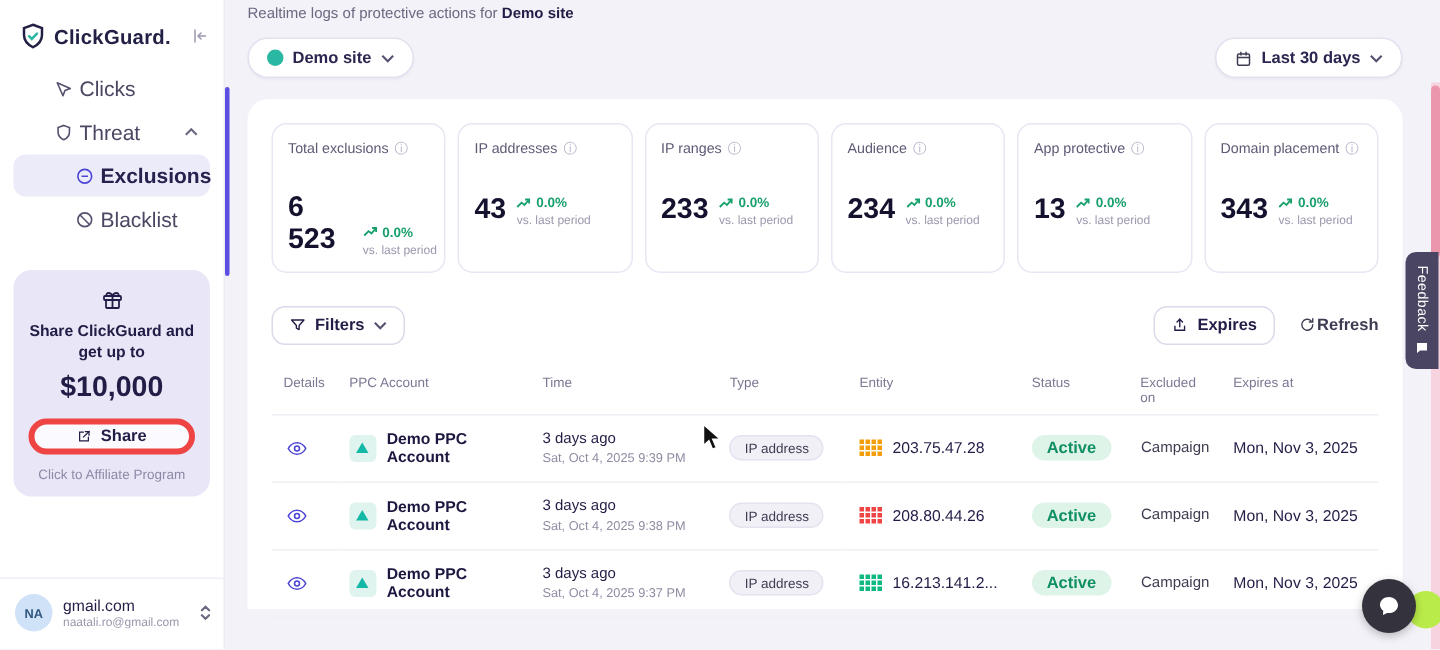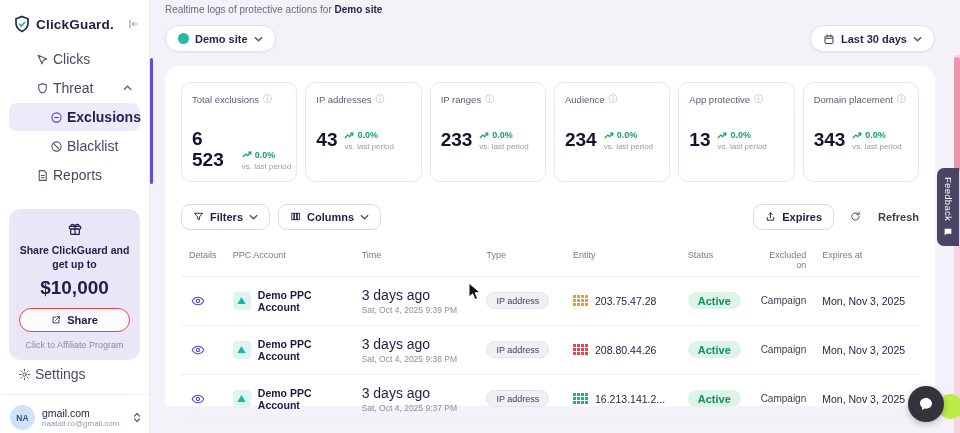--- a/index.html
+++ b/index.html
@@ -18,21 +18,21 @@
   .nav-item.sub{padding-left:40px}
   .nav-item.selected{background:#ecebfa;color:#26214d;font-weight:700}
   .nav-ic{width:14px;height:14px;display:flex;align-items:center;justify-content:center;color:#55516e;flex:none}
   .selected .nav-ic{color:#4c44d4}
   .chev-ic{display:flex;color:#6b6880}
 
   .promo{margin:20px 9px 0;background:#e9e7f7;border-radius:12px;padding:12px 10px 10px;text-align:center;color:#2b2750}
   .promo .gift{display:flex;justify-content:center;margin-bottom:6px}
   .promo-line{font-size:10.5px;line-height:1.35;font-weight:600;color:#211d46}
   .promo-amount{font-size:19px;font-weight:800;margin:6px 0 9px;color:#211d46}
-  .share-btn{display:flex;align-items:center;justify-content:center;gap:6px;width:100%;height:24px;border:1px solid #ef4444;border-radius:999px;background:#fbfaff;font-size:11px;color:#211d46;font-weight:600;cursor:pointer;font-family:inherit}
+  .share-btn{display:flex;align-items:center;justify-content:center;gap:6px;width:100%;height:24px;border:4px solid #ef4444;border-radius:999px;background:#fbfaff;font-size:11px;color:#211d46;font-weight:600;cursor:pointer;font-family:inherit}
   .promo-aff{font-size:9px;color:#8d89a6;margin-top:8px;cursor:pointer}
 
   .side-spacer{flex:1}
   .settings-wrap{padding:0 9px 6px}
   .user-row{display:flex;align-items:center;gap:7px;padding:10px 8px 12px 10px;border-top:1px solid #efeef6;cursor:pointer}
   .avatar{width:25px;height:25px;border-radius:50%;background:#cfe2f8;color:#33567f;font-size:8.5px;font-weight:700;display:flex;align-items:center;justify-content:center;flex:none}
   .user-meta{flex:1;min-width:0}
   .user-name{font-size:10.5px;color:#211d46}
   .user-email{font-size:8px;color:#9b98ad;white-space:nowrap;overflow:hidden;text-overflow:ellipsis}
   .updown{color:#6b6880;display:flex;flex:none}
@@ -55,32 +55,32 @@
   .info-ic{color:#b4b1c6;font-size:9px;line-height:1;font-style:normal;cursor:pointer}
   .stat-main{display:flex;align-items:flex-end;gap:7px;margin-top:24px}
   .stat-value{font-size:19px;font-weight:800;color:#14122e;line-height:1.1}
   .stat-side{display:flex;flex-direction:column;gap:2px;margin-top:1px;min-width:0}
   .delta{display:flex;align-items:center;gap:3px;font-size:9px;color:#17a06b;font-weight:700}
   .stat-sub{font-size:8px;color:#9b98ad;white-space:nowrap}
 
   .toolbar{display:flex;align-items:center;gap:8px;margin-top:22px}
   .tb-btn{display:inline-flex;align-items:center;gap:6px;height:26px;padding:0 11px;background:#fff;border:1px solid #dcd9ea;border-radius:9px;font-size:11px;color:#211d46;font-weight:600;cursor:pointer;font-family:inherit}
   .toolbar-right{margin-left:auto;display:flex;align-items:center;gap:16px}
-  .text-btn{display:inline-flex;align-items:center;gap:17px;font-size:11px;color:#3f3c52;background:none;border:none;cursor:pointer;font-weight:600;font-family:inherit}
+  .text-btn{display:inline-flex;align-items:center;gap:1px;font-size:11px;color:#3f3c52;background:none;border:none;cursor:pointer;font-weight:600;font-family:inherit}
 
   table{width:100%;border-collapse:collapse;margin-top:14px}
   th{font-size:9px;color:#7c7894;font-weight:400;text-align:left;padding:6px 8px;vertical-align:top}
   td{padding:10px 8px;border-top:1px solid #f0eff6;font-size:10.5px;color:#211d46;vertical-align:middle}
   .col-details{width:42px}.col-account{width:128px}.col-time{width:124px}.col-type{width:86px}
-  .col-entity{width:114px}.col-status{width:72px}.col-excl{width:58px;text-align:right}.col-exp{width:104px}
+  .col-entity{width:114px}.col-status{width:72px}.col-excl{width:58px;}.col-exp{width:104px}
   td.col-excl{font-size:10;color:#3f3c52;text-align:right;font-size:10px}
   .eye-btn{background:none;border:none;cursor:pointer;display:flex;padding:2px}
   .acct{display:flex;align-items:center;gap:7px;font-weight:600;color:#1c1840}
   .acct-ic{width:18px;height:18px;border-radius:4px;background:#dff3ef;display:flex;align-items:center;justify-content:center;flex:none}
-  .time-rel{font-size:14px;color:#211d46}
+  .time-rel{font-size:10px;color:#211d46}
   .time-abs{font-size:8.5px;color:#8f8ca3;margin-top:2px}
   .type-badge{display:inline-block;padding:2.5px 9px;border-radius:999px;background:#f1f0f7;border:1px solid #e4e2ee;font-size:9px;color:#3f3c52}
   .status-badge{display:inline-block;padding:2.5px 10px;border-radius:999px;background:#dff4e8;font-size:11px;color:#0f8f63;font-weight:600}
   .entity{display:flex;align-items:center;gap:7px}
   .egrid-wrap{width:15px;height:11px;flex:none}
   .egrid{display:block;width:3px;height:3px;background:currentColor;box-shadow:4px 0,8px 0,12px 0,0 4px,4px 4px,8px 4px,12px 4px,0 8px,4px 8px,8px 8px,12px 8px}
   .entity[data-color="orange"] .egrid-wrap{color:#f59e0b}
   .entity[data-color="red"] .egrid-wrap{color:#ef4444}
   .entity[data-color="teal"] .egrid-wrap{color:#10b981}
   tr.partial td{padding:3px}
@@ -156,29 +156,20 @@
       <button class="nav-item sub">
         <span class="nav-ic">
           <svg width="13" height="13" viewBox="0 0 24 24" fill="none" stroke="currentColor" stroke-width="2">
               <circle cx="12" cy="12" r="8.5"></circle>
               <path d="M6.2 6.2l11.6 11.6"></path>
             </svg>
         </span>
         <span class="lbl">Blacklist</span>
       </button>
 
-      <button class="nav-item">
-        <span class="nav-ic">
-          <svg width="13" height="13" viewBox="0 0 24 24" fill="none" stroke="currentColor" stroke-width="2">
-              <path d="M6 3h9l4 4v14H6z"></path>
-              <path d="M9 12h7M9 16h7"></path>
-            </svg>
-        </span>
-        <span class="lbl">Reports</span>
-      </button>
     </nav>
 
     <div class="promo">
       <span class="gift">
         <svg width="16" height="16" viewBox="0 0 24 24" fill="none" stroke="#211d46" stroke-width="1.8">
             <rect x="3.5" y="8" width="17" height="4" rx="1"></rect>
             <rect x="5.5" y="12" width="13" height="8" rx="1"></rect>
             <path d="M12 8v12"></path>
             <path d="M12 8c-1.5-4-7-4-6 0M12 8c1.5-4 7-4 6 0"></path>
           </svg>
@@ -194,31 +185,20 @@
               <path d="M19 13v6H5V5h6"></path>
             </svg>
         </span>
         <span>Share</span>
       </button>
       <div class="promo-aff">Click to Affiliate Program</div>
     </div>
 
     <div class="side-spacer"></div>
 
-    <div class="settings-wrap">
-      <button class="nav-item" style="padding-left:8px">
-        <span class="nav-ic">
-          <svg width="13" height="13" viewBox="0 0 24 24" fill="none" stroke="currentColor" stroke-width="1.8" stroke-linecap="round">
-              <circle cx="12" cy="12" r="3.2"></circle>
-              <path d="M12 2.5v3M12 18.5v3M2.5 12h3M18.5 12h3M5.2 5.2l2.1 2.1M16.7 16.7l2.1 2.1M18.8 5.2L16.7 7.3M7.3 16.7l-2.1 2.1"></path>
-            </svg>
-        </span>
-        <span class="lbl">Settings</span>
-      </button>
-    </div>
 
     <div class="user-row">
       <span class="avatar">NA</span>
       <span class="user-meta">
         <div class="user-name">gmail.com</div>
         <div class="user-email">naatali.ro@gmail.com</div>
       </span>
       <span class="updown">
         <svg width="8" height="13" viewBox="0 0 10 16" fill="none" stroke="currentColor" stroke-width="1.8" stroke-linecap="round">
             <path d="M2 6l3-3 3 3"></path>
@@ -400,35 +380,20 @@
       </div>
 
       <div class="toolbar">
         <button class="tb-btn">
           <span style="display:flex">
             <svg width="11" height="11" viewBox="0 0 24 24" fill="none" stroke="#211d46" stroke-width="2" stroke-linejoin="round">
                 <path d="M3 5h18l-7 8v6l-4-2v-4z"></path>
               </svg>
           </span>
           <span>Filters</span>
-          <span class="chev">
-            <svg width="9" height="6" viewBox="0 0 10 6" fill="none" stroke="currentColor" stroke-width="1.6">
-                <path d="M1 1l4 4 4-4"></path>
-              </svg>
-          </span>
-        </button>
-        <button class="tb-btn">
-          <span style="display:flex">
-            <svg width="11" height="11" viewBox="0 0 24 24" fill="none" stroke="#211d46" stroke-width="2">
-                <rect x="4" y="5" width="4.5" height="14"></rect>
-                <rect x="10" y="5" width="4.5" height="14"></rect>
-                <rect x="16" y="5" width="4.5" height="14"></rect>
-              </svg>
-          </span>
-          <span>Columns</span>
           <span class="chev">
             <svg width="9" height="6" viewBox="0 0 10 6" fill="none" stroke="currentColor" stroke-width="1.6">
                 <path d="M1 1l4 4 4-4"></path>
               </svg>
           </span>
         </button>
 
         <div class="toolbar-right">
           <button class="tb-btn">
             <span style="display:flex">

